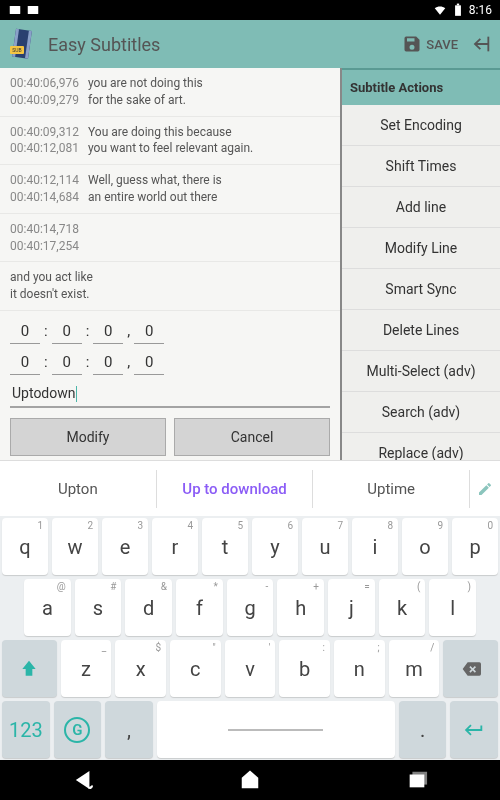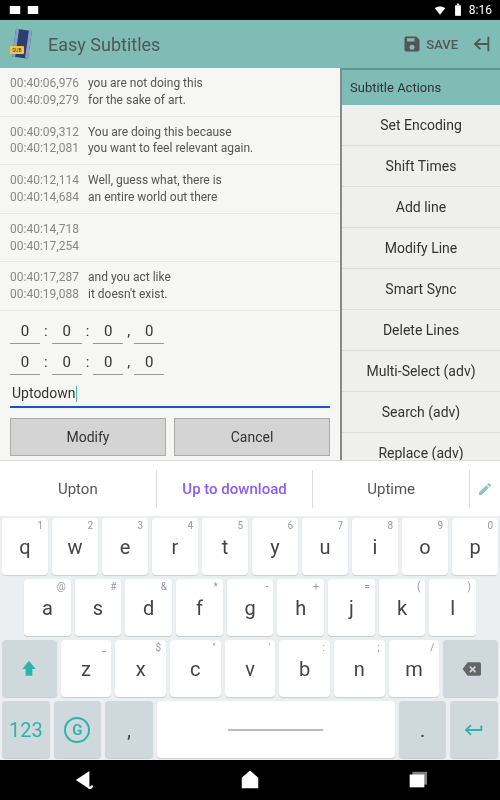--- a/index.html
+++ b/index.html
@@ -21,27 +21,27 @@
 .left-panel { flex:1; overflow:hidden; display:flex; flex-direction:column; }
 .sub-list { flex:0 0 auto; }
 .sub-row { display:flex; border-bottom:1px solid #e8e8e6; padding:7px 10px; gap:0; font-size:12px; }
 .sub-times { color:#888; width:78px; flex-shrink:0; line-height:1.4; }
 .sub-text { color:#555; line-height:1.4; }
 
 .editor { padding:8px 10px; }
 .time-row { display:flex; gap:4px; align-items:center; margin-bottom:6px; }
 .time-cell { width:30px; border-bottom:1px solid #999; text-align:center; padding:3px 0; font-size:15px; color:#333; }
 .time-sep { color:#333; font-size:15px; }
-.text-input { border:none; border-bottom:2px solid #1d4ed8; background:transparent; width:100%; padding:4px 2px; font-size:14px; color:#333; outline:none; margin-top:6px; }
+.text-input { border:none; border-bottom:2px solid #a3a3a3; background:transparent; width:100%; padding:4px 2px; font-size:14px; color:#333; outline:none; margin-top:6px; }
 .cursor { display:inline-block; width:1px; height:16px; background:#4db6a9; vertical-align:middle; }
 .btn-row { display:flex; gap:8px; margin-top:10px; }
 .btn { flex:1; background:#d4d4d4; border:1px solid #aaa; padding:10px 0; text-align:center; font-size:14px; color:#333; }
 
 .actions-panel { width:160px; border-left:2px solid #888; background:#efefed; }
-.actions-header { background:#7fbcb5; padding:10px 8px; font-size:13px; font-weight:400; color:#333; border-top:2px solid #5a9a93; }
+.actions-header { background:#7fbcb5; padding:10px 8px; font-size:13px; font-weight:700; color:#333; border-top:2px solid #5a9a93; }
 .action-item { padding:12px 8px; text-align:center; font-size:14px; color:#333; border-bottom:1px solid #ddd; }
 .action-item:last-child { border-bottom:2px solid #888; }
 
 .suggestions { position:absolute; bottom:284px; left:0; right:0; height:56px; background:#fff; border-top:1px solid #ddd; display:flex; align-items:center; }
 .sugg { flex:1; text-align:center; font-size:15px; color:#555; border-right:1px solid #ddd; padding:10px 0; }
 .sugg.active { color:#8b5cf6; font-weight:500; }
 .sugg-pen { width:30px; display:flex; align-items:center; justify-content:center; }
 
 .keyboard { position:absolute; bottom:40px; left:0; right:0; height:244px; background:#eceff1; display:flex; flex-direction:column; }
 .krow { flex:1; display:flex; }
@@ -139,24 +139,20 @@
             <div>an entire world out there</div>
           </div>
         </div>
       <div class="sub-row">
           <div class="sub-times">
             <div>00:40:14,718</div>
             <div>00:40:17,254</div>
           </div>
         </div>
       <div class="sub-row">
-          <div class="sub-times">
-            <div>00:40:17,287</div>
-            <div>00:40:19,088</div>
-          </div>
           <div class="sub-text">
             <div>and you act like</div>
             <div>it doesn't exist.</div>
           </div>
         </div>
     </div>
     <div class="editor">
       <div class="time-row">
         <div class="time-cell">0</div>
           <span class="time-sep">:</span>

